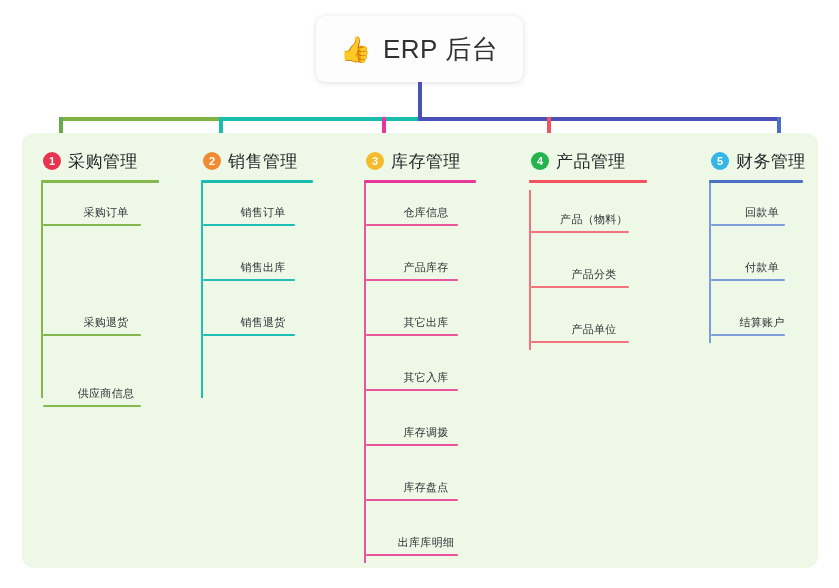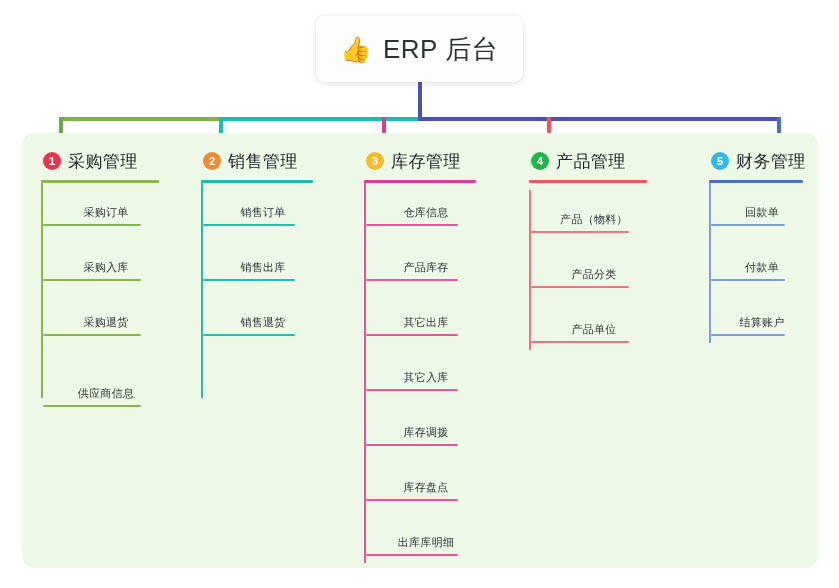--- a/index.html
+++ b/index.html
@@ -104,24 +104,20 @@
           <span class="badge" style="background: rgb(232, 52, 78);">1</span>
           <span class="col-title">采购管理</span>
         </div>
         <div class="col-rule" style="background: rgb(132, 184, 76); width: 118px;"></div>
         <div class="col-body" style="height: 215px;">
           <div class="spine" style="background: rgb(132, 184, 76); height: 215px;"></div>
           <div class="leaf" style="position: absolute; left: 0px; top: 22px; width: 112px;">
             <div class="leaf-text">采购订单</div>
             <div class="leaf-rule" style="background: rgb(132, 184, 76); width: 98px;"></div>
           </div>
-          <div class="leaf" style="position: absolute; left: 0px; top: 77px; width: 112px;">
-            <div class="leaf-text">采购入库</div>
-            <div class="leaf-rule" style="background: rgb(132, 184, 76); width: 98px;"></div>
-          </div>
           <div class="leaf" style="position: absolute; left: 0px; top: 132px; width: 112px;">
             <div class="leaf-text">采购退货</div>
             <div class="leaf-rule" style="background: rgb(132, 184, 76); width: 98px;"></div>
           </div>
           <div class="leaf" style="position: absolute; left: 0px; top: 187px; width: 112px; margin-top: 16px;">
             <div class="leaf-text">供应商信息</div>
             <div class="leaf-rule" style="background: rgb(132, 184, 76); width: 98px;"></div>
           </div>
         </div>
       </div>

